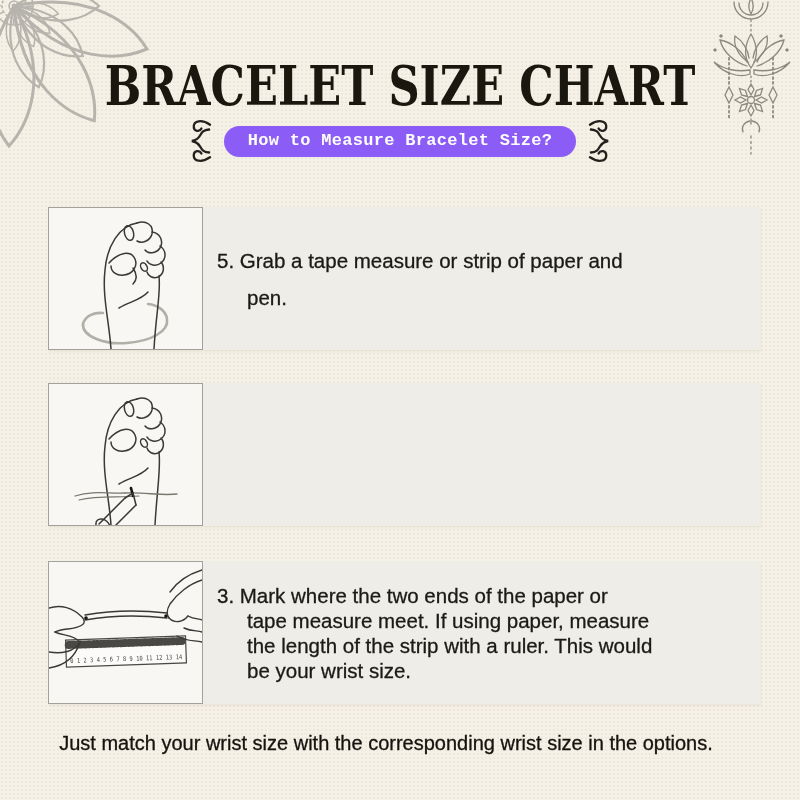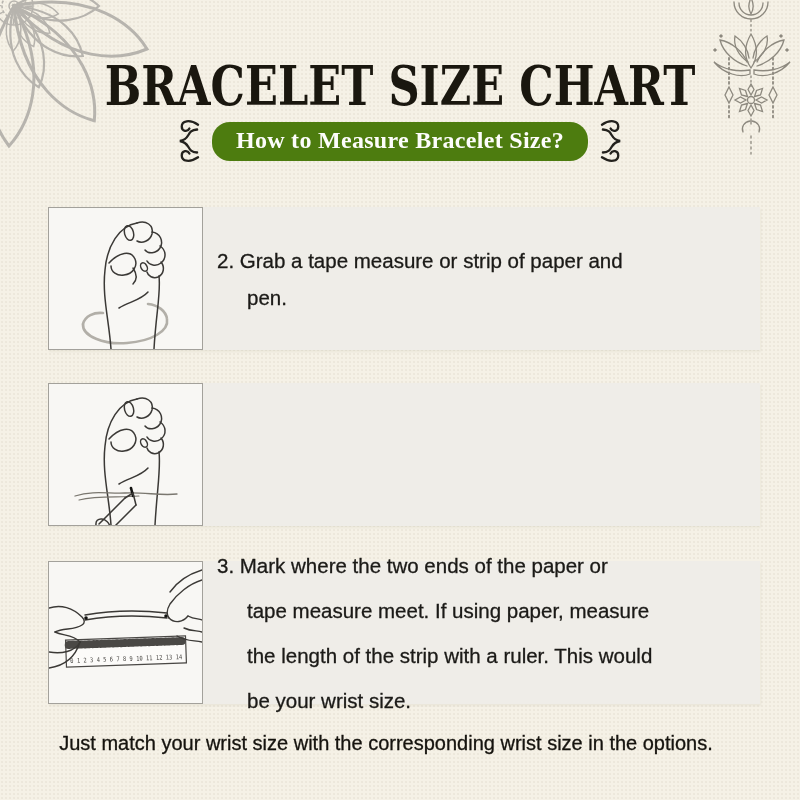--- a/index.html
+++ b/index.html
@@ -20,23 +20,23 @@
     font-family:"DejaVu Serif", serif;font-weight:700;font-size:54px;
     letter-spacing:0px;color:#1a170f;
     transform:scaleX(0.8);transform-origin:400px center;
     white-space:nowrap;
   }
   .badge-row{
     position:absolute;top:117px;left:0;width:800px;
     display:flex;justify-content:center;align-items:center;gap:11px;
   }
   .badge{
-    background:#4d7c0f;color:#fdfdfb;border-radius:18px;
+    background:#8b5cf6;color:#fdfdfb;border-radius:18px;
     padding:5px 24px 7px;
-    font-family:Liberation Serif, serif;font-weight:700;font-size:24px;
+    font-family:Liberation Mono, monospace;font-weight:700;font-size:17px;
     letter-spacing:0.3px;white-space:nowrap;
   }
   .flourish{width:27px;height:48px;flex:none;}
   .flourish svg{display:block;}
   .flip{transform:scaleX(-1);}
   
   .corner-tl{position:absolute;top:0;left:0;width:155px;height:165px;overflow:hidden;}
   .corner-tr{position:absolute;top:0;right:2px;width:92px;height:160px;overflow:hidden;}
   
   .row{
@@ -49,21 +49,21 @@
     width:155px;height:143px;flex:none;box-sizing:border-box;
     background:#f8f7f4;border:1px solid #a3a19b;
   }
   .figure svg{display:block;}
   .step-text{flex:1;display:flex;align-items:center;padding:0 4px 0 14px;}
   .step-text > div{
     font-size:20.5px;line-height:37px;font-weight:400;
     white-space:pre-line;padding-left:30px;text-indent:-30px;
     -webkit-text-stroke:0.3px #1b1a17;
   }
-  .row3 .step-text > div{line-height:45px;}
+  .row3 .step-text > div{line-height:25px;}
   
   .footer{
     position:absolute;top:732px;left:0;width:772px;text-align:center;
     font-size:20px;color:#15130e;
     -webkit-text-stroke:0.3px #15130e;
   }
 </style>
 </head>
 <body>
 
@@ -173,21 +173,21 @@
       <path d="M112,54 C116,59 115,66 109,69 C104,71 99,68 98,64"></path>
       <path d="M110,68 C112,85 107,105 105,141"></path>
       <path d="M60,55 C70,44 82,42 86,51 C89,58 84,66 75,67 C68,68 62,64 62,58"></path>
       <ellipse cx="80" cy="25" rx="4.5" ry="7.5" transform="rotate(-15 80 25)"></ellipse>
       <ellipse cx="95" cy="59" rx="3" ry="4.5" transform="rotate(-30 95 59)"></ellipse>
       <path d="M70,100 C80,94 92,92 99,84"></path>
       <path d="M84,60 C88,66 88,72 84,76"></path>
     </svg>
   </div>
   <div class="step-text">
-    <div>2. Grab a tape measure or strip of paper and
+    <div>5. Grab a tape measure or strip of paper and
 pen.</div>
   </div>
 </div>
 
 <div class="row row2">
   <div class="figure">
     <svg width="153" height="141" viewBox="0 0 153 141" fill="none" stroke="#3b3936" stroke-width="1.5" stroke-linecap="round">
       <path d="M62,141 C60,112 53,88 56,62 C58,38 70,18 88,15"></path>
       <path d="M88,15 C97,12 105,17 103,26 C101,33 93,36 88,33"></path>
       <path d="M103,24 C111,25 115,33 111,40 C107,46 99,46 96,42"></path>

